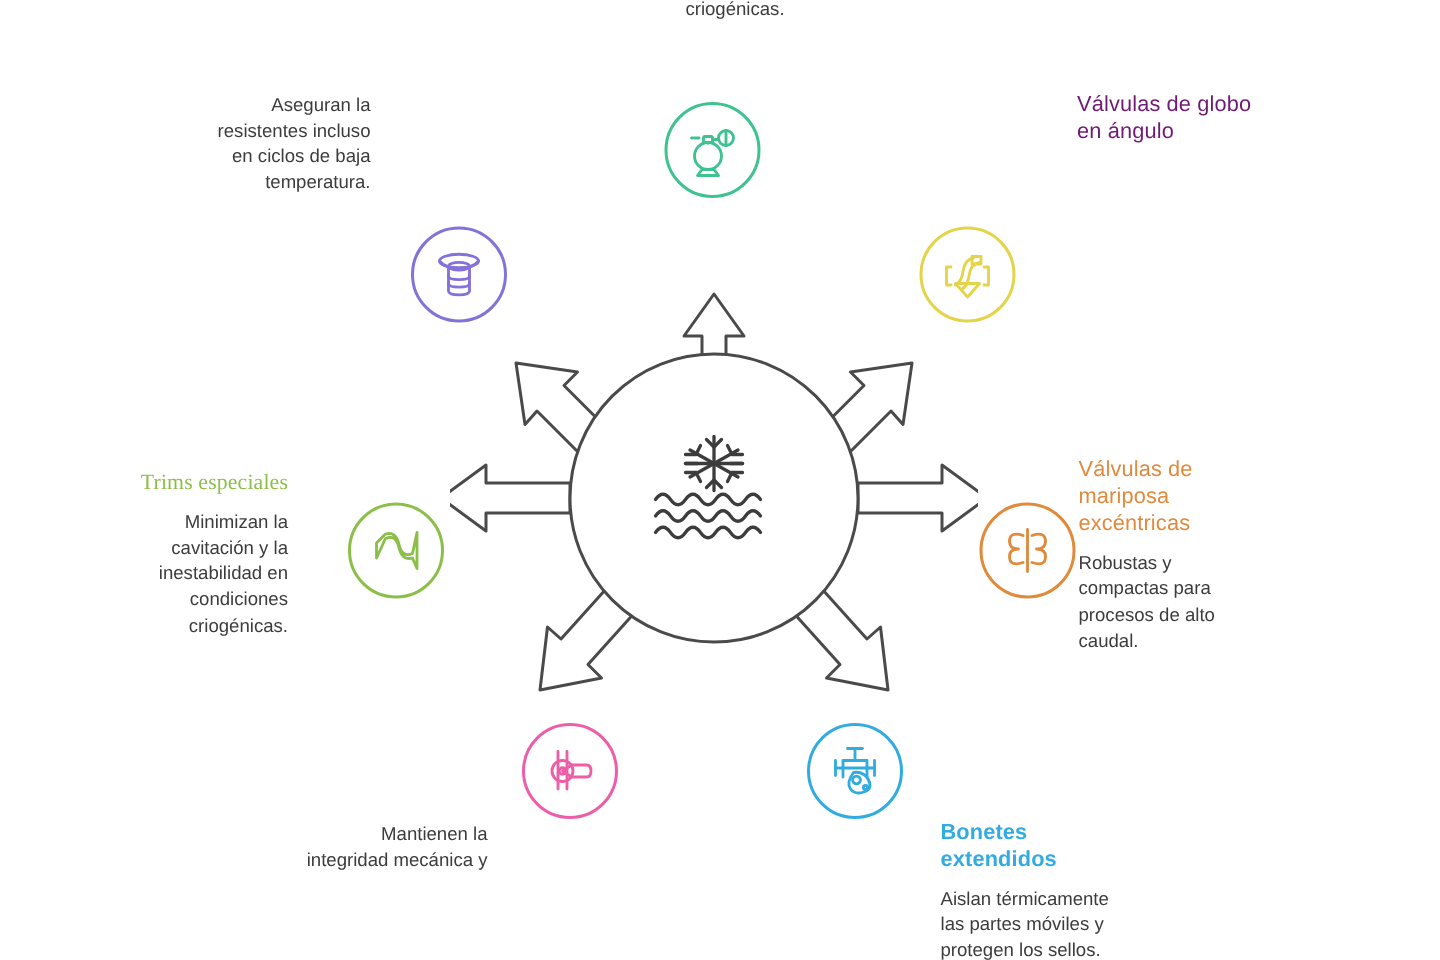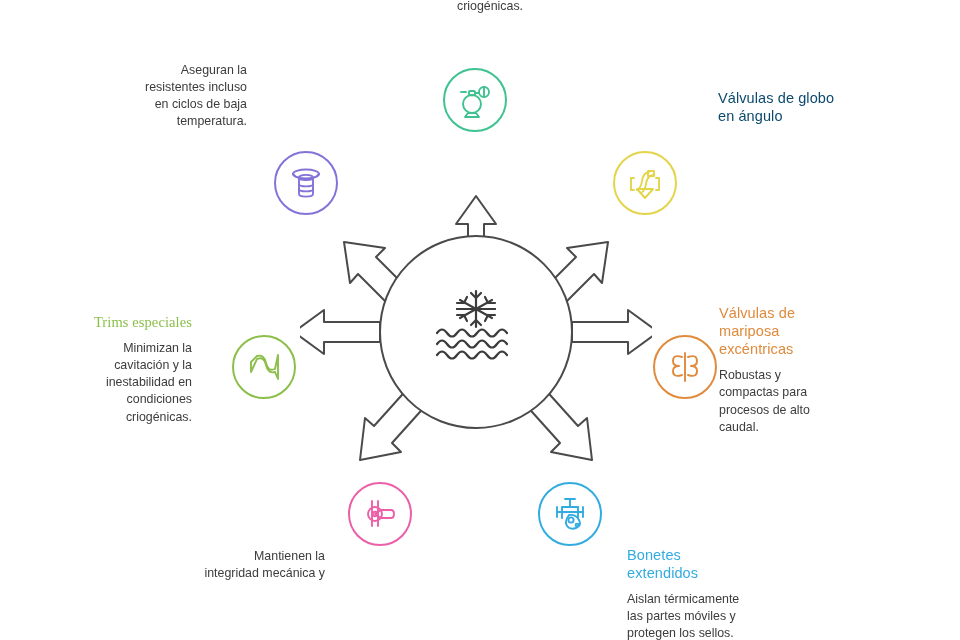--- a/index.html
+++ b/index.html
@@ -132,21 +132,21 @@
         <ellipse cx="19" cy="13.5" rx="7" ry="2.6"></ellipse>
         <path d="M6 10 q4 5 13 5 q9 0 13 -5"></path>
         <path d="M12 15 v15 q0 2.6 7 2.6 q7 0 7 -2.6 v-15"></path>
         <path d="M12 20 q0 2.4 7 2.4 q7 0 7 -2.4"></path>
         <path d="M12 25 q0 2.4 7 2.4 q7 0 7 -2.4"></path>
       </g>
     </svg>
   </div>
 
   <div class="node-text align-left" style="left:718px; top:61px; width:220px;">
-    <div class="title" style="color:#0c4a6e;margin-top:28px;">Válvulas de globo
+    <div class="title" style="color:#701a75;">Válvulas de globo
 en ángulo</div>
   </div>
   <div class="bubble" style="left:613px; top:151px; border-color:#e3d44a;">
     <svg width="38" height="38" viewBox="0 0 38 38">
       <g stroke="#e3d44a" stroke-width="1.9" fill="none" stroke-linecap="round" stroke-linejoin="round">
         <path d="M23 8 q-6 1 -7 9 q-1 7 -5 9"></path>
         <path d="M27 11 q-6 1 -7 9 q-1 7 -5 9"></path>
         <path d="M22 7 l6 0 l0 5 l-6 0 z"></path>
         <path d="M8 14 l-3 0 l0 12 l3 0"></path>
         <path d="M30 14 l3 0 l0 12 l-3 0"></path>
@@ -200,21 +200,21 @@
         <line x1="11" y1="6" x2="11" y2="31"></line>
         <line x1="17" y1="6" x2="17" y2="31"></line>
         <circle cx="14" cy="19" r="7"></circle>
         <circle cx="14" cy="19" r="2.2"></circle>
         <path d="M14 19 L20 15 L30 15 q3 0 3 4 q0 4 -3 4 L20 23 Z"></path>
       </g>
     </svg>
   </div>
 
   <div class="node-text align-left" style="left:627px; top:546px; width:200px;">
-    <div class="title" style="color:#32ace0;">Bonetes
+    <div class="title" style="color:#32ace0;font-weight:bold;">Bonetes
 extendidos</div>
     <div class="desc" style="margin-top:3px;">Aislan térmicamente
 las partes móviles y
 protegen los sellos.</div>
   </div>
   <div class="bubble" style="left:538px; top:482px; border-color:#32ace0;">
     <svg width="38" height="38" viewBox="0 0 38 38">
       <g stroke="#32ace0" stroke-width="1.9" fill="none" stroke-linecap="round" stroke-linejoin="round">
         <line x1="19" y1="4" x2="19" y2="12"></line>
         <line x1="14" y1="4" x2="24" y2="4"></line>

